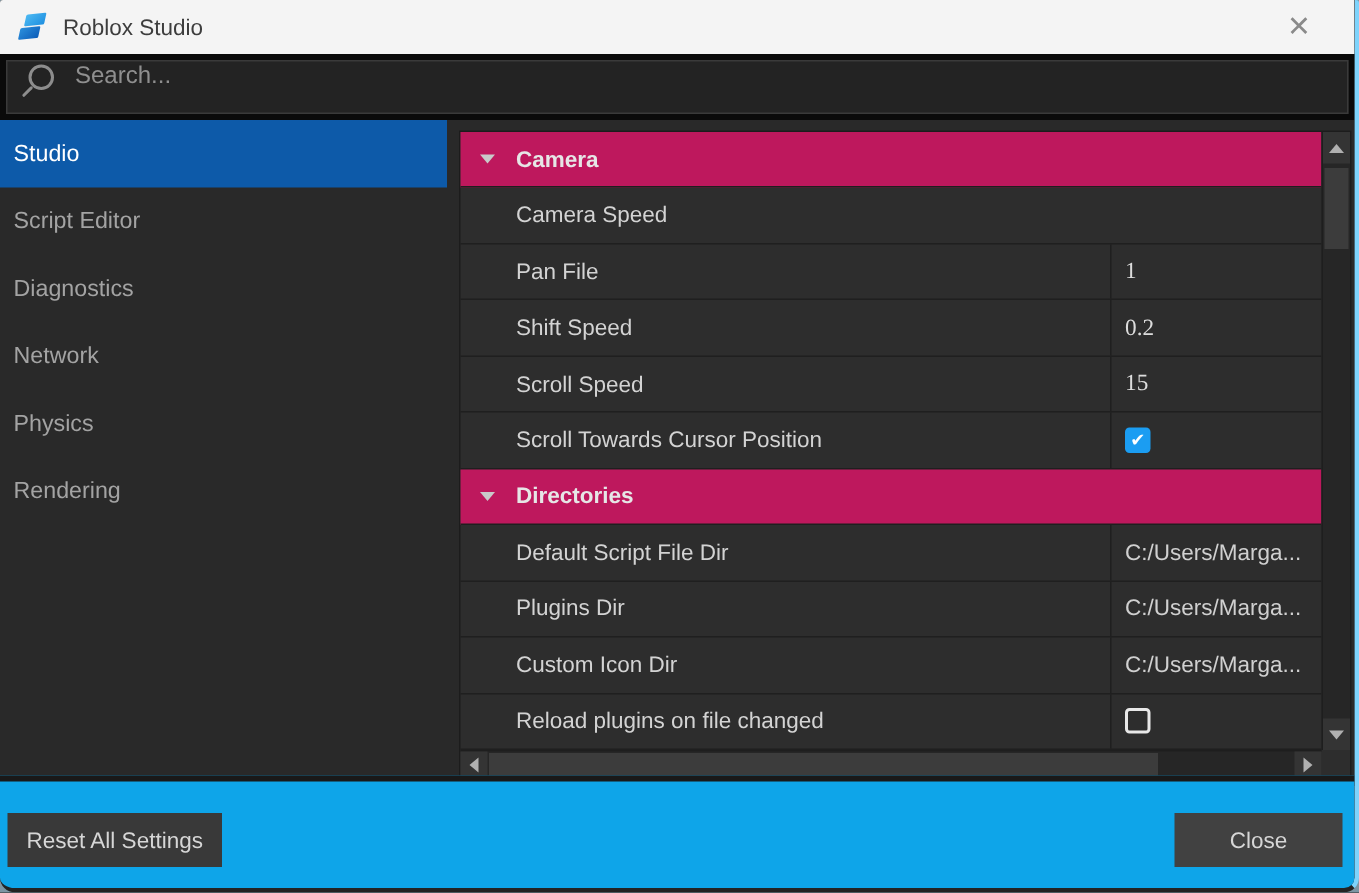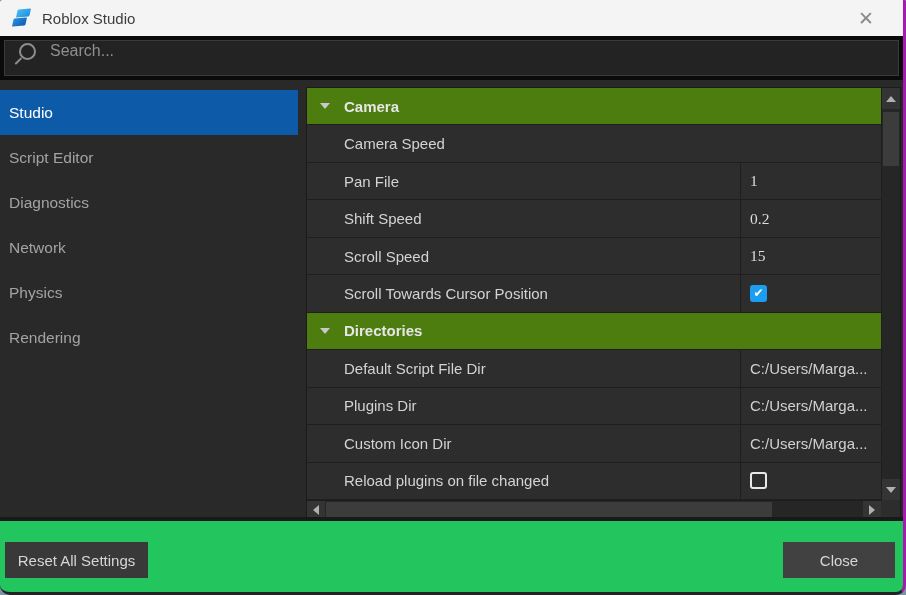--- a/index.html
+++ b/index.html
@@ -4,21 +4,21 @@
 <style>
   html,body{margin:0;padding:0;}
   body{
     width:906px;height:595px;position:relative;overflow:hidden;
     background:#7d95a3;
     font-family:"Liberation Sans","DejaVu Sans",sans-serif;
     -webkit-font-smoothing:antialiased;
   }
   .window{
     position:absolute;inset:0;background:#292929;
-    border-right:3px solid #a21caf;border-bottom:3px solid #232323;
+    border-right:3px solid #7dd3fc;border-bottom:3px solid #232323;
     border-radius:2px 2px 10px 10px;overflow:hidden;box-sizing:border-box;
   }
   
   .titlebar{height:36px;background:#f4f4f4;display:flex;align-items:center;padding:0 12px;box-sizing:border-box;}
   .logo{position:relative;width:20px;height:20px;flex:0 0 auto;}
   .logo .p1{position:absolute;left:5px;top:1px;width:13px;height:8px;border-radius:1px;
     background:linear-gradient(135deg,#4db9f2,#1e8fe0);transform:skewX(-18deg) rotate(-6deg);}
   .logo .p2{position:absolute;left:1px;top:10px;width:13px;height:8px;border-radius:1px;
     background:linear-gradient(135deg,#2b8fdc,#0c5cb8);transform:skewX(-18deg) rotate(-6deg);}
   .win-title{margin-left:10px;font-size:15px;color:#3d3d3d;flex:1 1 auto;}
@@ -28,28 +28,28 @@
   .search-strip{height:44px;background:#0a0a0a;padding:4px;box-sizing:border-box;}
   .search-box{height:100%;background:#232323;border:1px solid #3a3a3a;display:flex;align-items:flex-start;box-sizing:border-box;}
   .mag{position:relative;width:24px;height:26px;margin:0 10px 0 9px;flex:0 0 auto;}
   .mag-circle{position:absolute;top:2px;left:5px;width:13px;height:13px;border:2px solid #8d8d8d;border-radius:50%;}
   .mag-handle{position:absolute;width:9px;height:2.4px;background:#8d8d8d;transform:rotate(-45deg);left:0px;top:19px;border-radius:1px;}
   .search-box input{flex:1;background:transparent;border:none;outline:none;color:#dddddd;font-size:16px;
     font-family:"Liberation Sans","DejaVu Sans",sans-serif;}
   .search-box input::placeholder{color:#8f8f8f;opacity:1;}
   
   .content{position:absolute;top:80px;left:0;right:0;height:444px;background:#292929;}
-  .sidebar{position:absolute;left:0;top:0;width:300px;bottom:0;padding-top:10px;box-sizing:border-box;}
+  .sidebar{position:absolute;left:0;top:0;width:300px;bottom:0;box-sizing:border-box;}
   .sidebar-item{height:45px;display:flex;align-items:center;padding-left:9px;font-size:15.5px;color:#a3a3a3;cursor:default;}
   .sidebar-item.selected{background:var(--sel,#0d5aa9);color:#ffffff;width:298px;box-sizing:border-box;}
   
   .panel{position:absolute;left:306px;top:7px;right:2px;bottom:4px;background:#2d2d2d;border:1px solid #1c1c1c;box-sizing:border-box;}
   .rows{position:absolute;left:0;top:0;right:19px;bottom:19px;display:flex;flex-direction:column;}
   .prow{flex:1 1 0;display:flex;border-bottom:1px solid #1f1f1f;box-sizing:border-box;min-height:0;}
-  .prow.section{background:#4d7c0f;align-items:center;}
+  .prow.section{background:#be185d;align-items:center;}
   .tri-down{width:0;height:0;border-left:5px solid transparent;border-right:5px solid transparent;
     border-top:6px solid #c9c9c9;margin-left:13px;flex:0 0 auto;}
   .section-label{margin-left:14px;font-size:15px;font-weight:bold;color:#e6e6e6;}
   .cell-name{width:433px;flex:0 0 auto;display:flex;align-items:center;padding-left:37px;box-sizing:border-box;
     font-size:15px;color:#d3d3d3;}
   .cell-value{flex:1 1 auto;border-left:1px solid #1f1f1f;display:flex;align-items:center;padding-left:9px;box-sizing:border-box;}
   .val-number{font-family:"Liberation Serif","DejaVu Serif",serif;font-size:15.5px;color:#dcdcdc;}
   .val-path{font-size:15px;color:#d0d0d0;}
   .checkbox{width:17px;height:17px;border-radius:3px;box-sizing:border-box;display:flex;align-items:center;justify-content:center;}
   .checkbox.checked{background:var(--chk,#1b9df2);color:#fff;font-size:12px;font-weight:bold;}
@@ -64,21 +64,21 @@
   .hscroll .sbtn{top:0;bottom:0;width:18px;}
   .hscroll .left{left:0;}
   .hscroll .right{right:0;}
   .arr-up{width:0;height:0;border-left:5px solid transparent;border-right:5px solid transparent;border-bottom:6px solid #b0b0b0;}
   .arr-down{width:0;height:0;border-left:5px solid transparent;border-right:5px solid transparent;border-top:6px solid #b0b0b0;}
   .arr-left{width:0;height:0;border-top:5px solid transparent;border-bottom:5px solid transparent;border-right:6px solid #b0b0b0;}
   .arr-right{width:0;height:0;border-top:5px solid transparent;border-bottom:5px solid transparent;border-left:6px solid #b0b0b0;}
   .vthumb{position:absolute;left:1px;right:1px;top:24px;height:54px;background:#3c3c3c;}
   .hthumb{position:absolute;top:1px;bottom:1px;left:19px;width:446px;background:#3c3c3c;}
   
-  .footer{position:absolute;left:0;right:0;bottom:0;height:75px;background:#22c55e;border-top:4px solid #191919;box-sizing:border-box;}
+  .footer{position:absolute;left:0;right:0;bottom:0;height:75px;background:#0ea5e9;border-top:4px solid #191919;box-sizing:border-box;}
   .btn{position:absolute;top:21px;height:36px;display:flex;align-items:center;justify-content:center;
     font-size:15px;color:#d6d6d6;background:#3e3e3e;cursor:default;box-sizing:border-box;}
   .btn.reset{left:5px;width:143px;background:#393939;}
   .btn.close{right:8px;width:112px;background:#414141;}
 </style>
 </head>
 <body>
 
 <div class="window">
 

